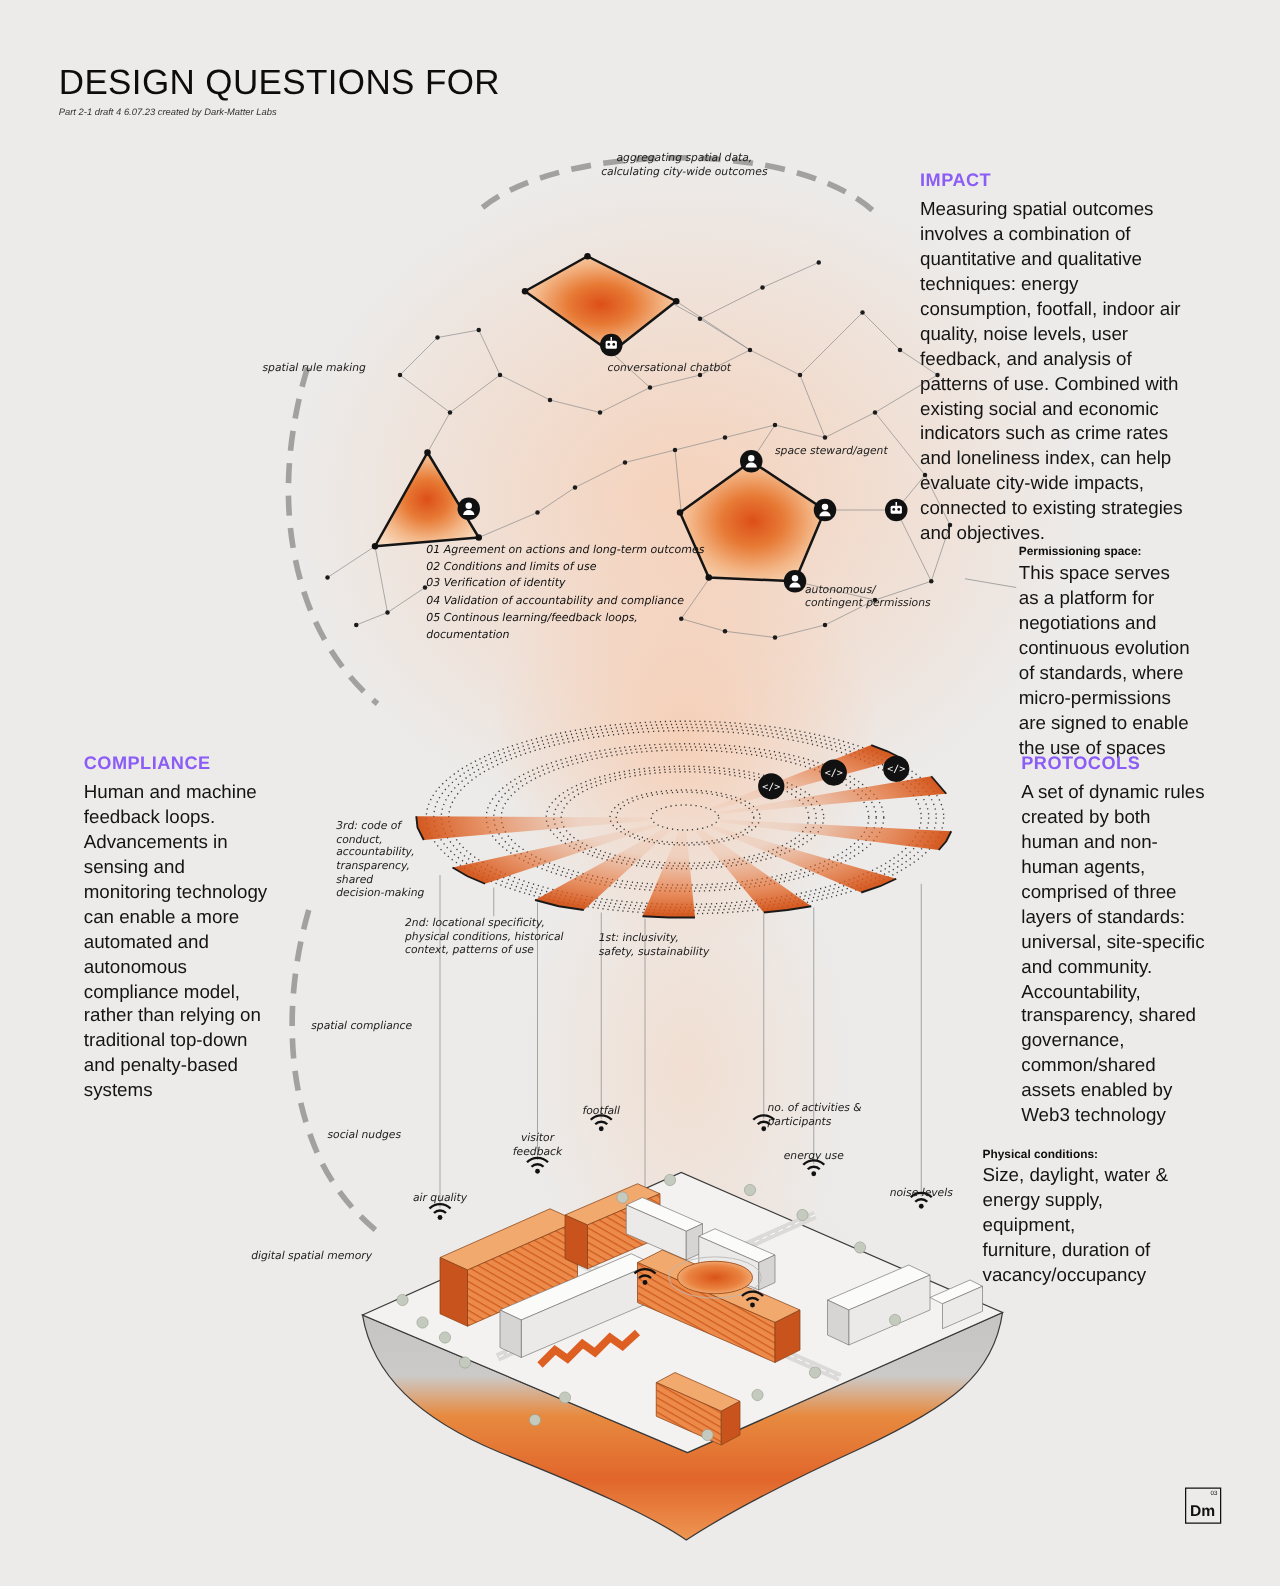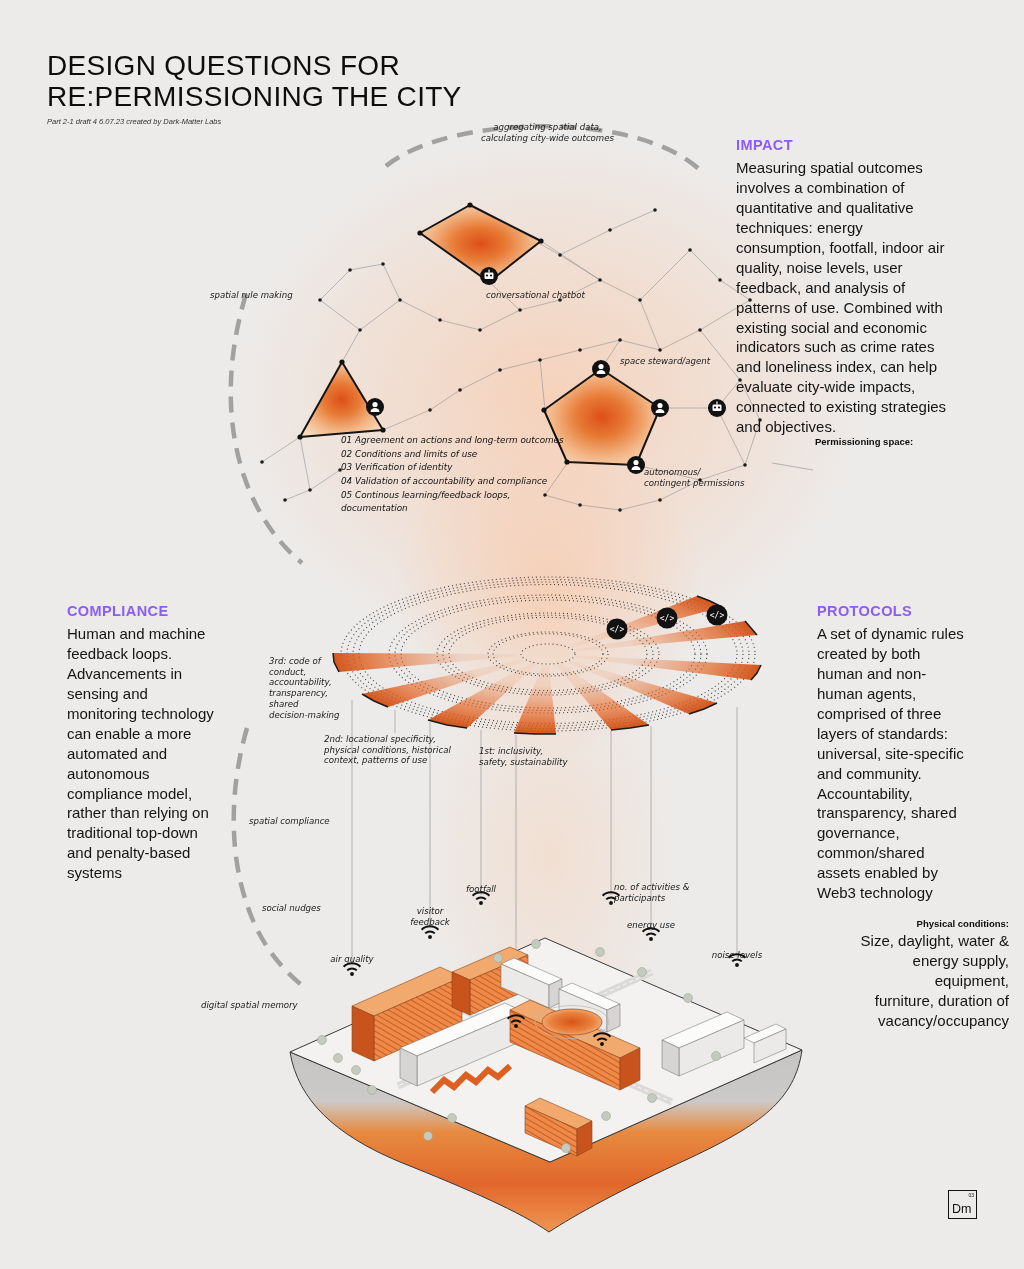--- a/index.html
+++ b/index.html
@@ -28,21 +28,21 @@
   .list .item{font-style:italic;font-size:8.8px;line-height:1.55;color:#111;
               font-family:"DejaVu Sans",sans-serif;}
   .dash{fill:none;stroke:#a3a0a0;stroke-width:4.5;stroke-dasharray:16 10;}
   .net{stroke:#8b8b8b;stroke-width:.55;fill:none;}
   .ring{fill:none;stroke:#2b2b2b;stroke-width:1.1;stroke-dasharray:1 3;opacity:.9;}
   .rim{fill:none;stroke:#1a1a1a;stroke-width:1.5;}
   .leader{stroke:#9a9a9a;stroke-width:.7;fill:none;}
   .codetext{fill:#fff;font-family:"DejaVu Sans Mono",monospace;font-size:8px;text-anchor:middle;}
   .dmbox{position:absolute;left:948px;top:1190px;width:27px;height:27px;border:1.6px solid #111;
          z-index:2;background:transparent;}
-  .dmtext{position:absolute;left:3px;bottom:2px;font-weight:normal;font-size:12.5px;color:#111;}
+  .dmtext{position:absolute;left:3px;bottom:2px;font-weight:bold;font-size:12.5px;color:#111;}
   .dmnum{position:absolute;right:2px;top:1px;font-size:5px;color:#111;}
 </style>
 </head>
 <body>
 
 <div class="canvas">
 
   <div class="blob" id="blob1"></div>
   <div class="blob" id="blob2"></div>
   <div class="blob" id="blob3"></div>
@@ -318,21 +318,20 @@
         <use href="#wifi" transform="translate(651,939) scale(1.2)"></use>
         <use href="#wifi" transform="translate(737,965) scale(1.2)"></use>
         <use href="#wifi" transform="translate(516,1026) scale(1.2)"></use>
         <use href="#wifi" transform="translate(602,1044) scale(1.2)"></use>
       </g>
     </g>
   </svg>
 
   <div class="txt" style="left:47px;top:50px;">
     <div class="h1">DESIGN QUESTIONS FOR</div>
-    <div class="h1">RE:PERMISSIONING THE CITY</div>
     <div class="subtitle">Part 2-1 draft 4 6.07.23 created by Dark-Matter Labs</div>
   </div>
 
   <div class="txt lbl pre center" style="left:455px;top:122px;width:185px;">aggregating spatial data,
 calculating city-wide outcomes</div>
 
   <div class="txt lbl" style="left:210px;top:290px;">spatial rule making</div>
 
   <div class="txt lbl" style="left:486px;top:290px;">conversational chatbot</div>
 
@@ -349,20 +348,21 @@
     <div class="item">05 Continous learning/feedback loops, documentation</div>
   </div>
 
   <div class="txt" style="left:736px;top:137px;width:218px;">
     <div class="sectionhead">IMPACT</div>
     <div class="body">Measuring spatial outcomes involves a combination of quantitative and qualitative techniques: energy consumption, footfall, indoor air quality, noise levels, user feedback, and analysis of patterns of use. Combined with existing social and economic indicators such as crime rates and loneliness index, can help evaluate city-wide impacts, connected to existing strategies and objectives.</div>
   </div>
 
   <div class="txt" style="left:815px;top:436px;width:140px;">
     <div class="minihead">Permissioning space:</div>
+    <div class="body">This space serves as a platform for negotiations and continuous evolution of standards, where micro-permissions are signed to enable the use of spaces</div>
   </div>
 
   <div class="txt" style="left:67px;top:603px;width:148px;">
     <div class="sectionhead">COMPLIANCE</div>
     <div class="body">Human and machine feedback loops. Advancements in sensing and monitoring technology can enable a more automated and autonomous compliance model, rather than relying on traditional top-down and penalty-based systems</div>
   </div>
 
   <div class="txt" style="left:817px;top:603px;width:152px;">
     <div class="sectionhead">PROTOCOLS</div>
     <div class="body">A set of dynamic rules created by both human and non-human agents, comprised of three layers of standards: universal, site-specific and community. Accountability, transparency, shared governance, common/shared assets enabled by Web3 technology</div>
@@ -385,21 +385,21 @@
 
   <div class="txt lbl center" style="left:451px;top:884px;width:60px;">footfall</div>
   <div class="txt lbl pre center" style="left:402px;top:906px;width:56px;">visitor
 feedback</div>
   <div class="txt lbl center" style="left:322px;top:954px;width:60px;">air quality</div>
   <div class="txt lbl pre" style="left:614px;top:882px;width:95px;">no. of activities &amp;
 participants</div>
   <div class="txt lbl center" style="left:625px;top:920px;width:52px;">energy use</div>
   <div class="txt lbl center" style="left:711px;top:950px;width:52px;">noise levels</div>
 
-  <div class="txt" style="left:849px;top:918px;width:160px;text-align:right;">
+  <div class="txt" style="left:786px;top:918px;width:160px;">
     <div class="minihead">Physical conditions:</div>
     <div class="body pre">Size, daylight, water &amp;
 energy supply, equipment,
 furniture, duration of
 vacancy/occupancy</div>
   </div>
 
   <div class="dmbox">
     <span class="dmnum">03</span>
     <span class="dmtext">Dm</span>

